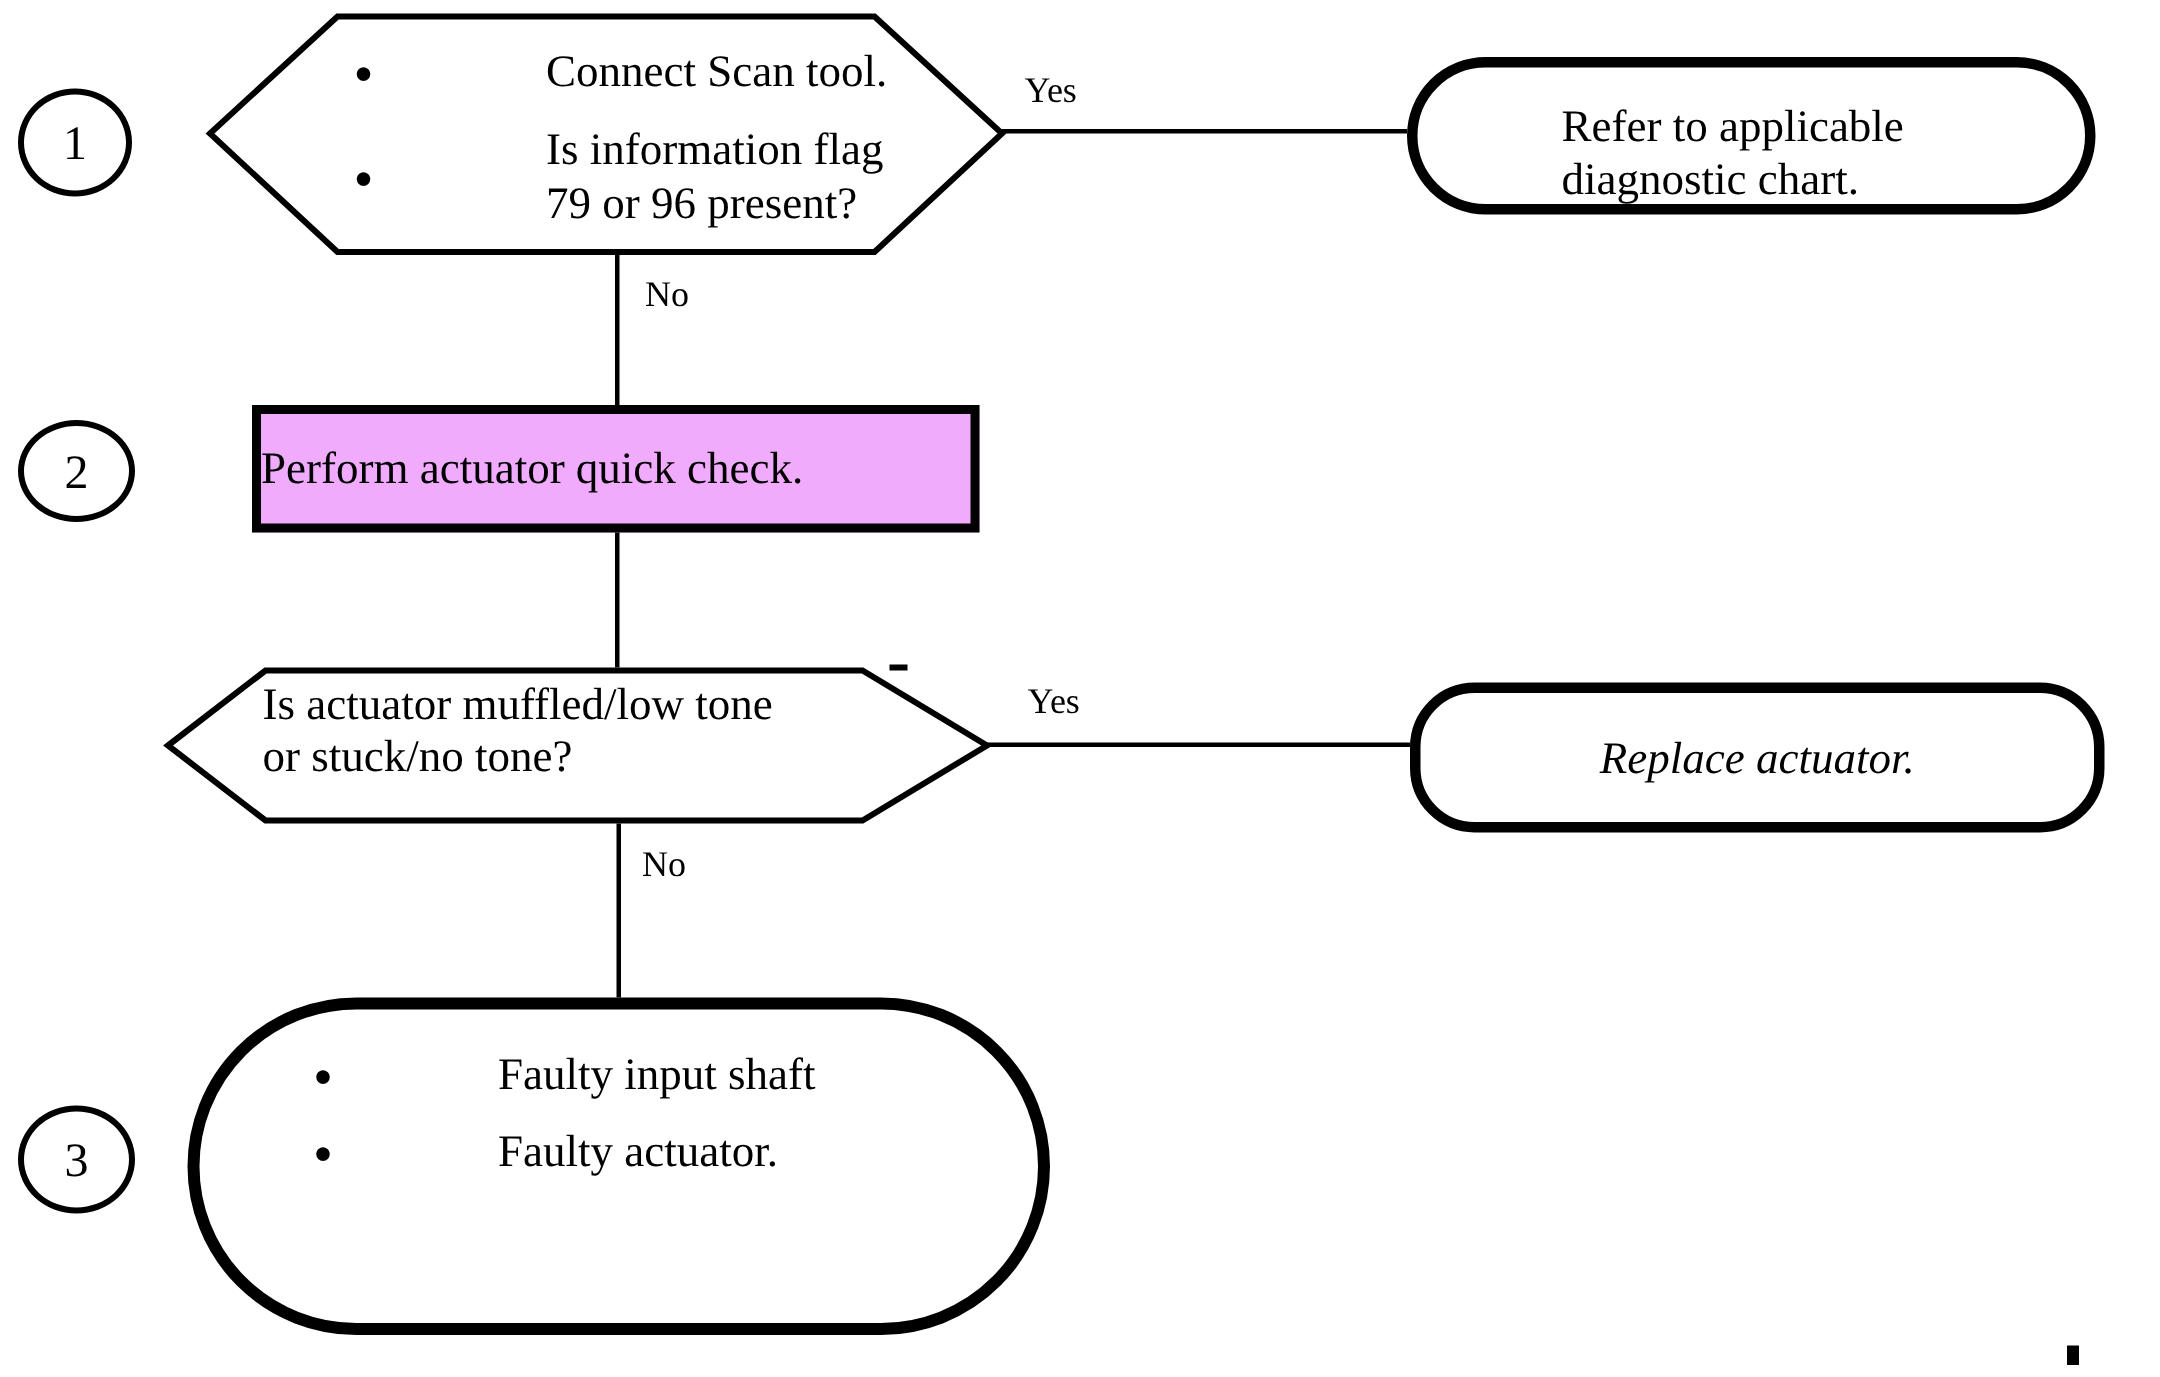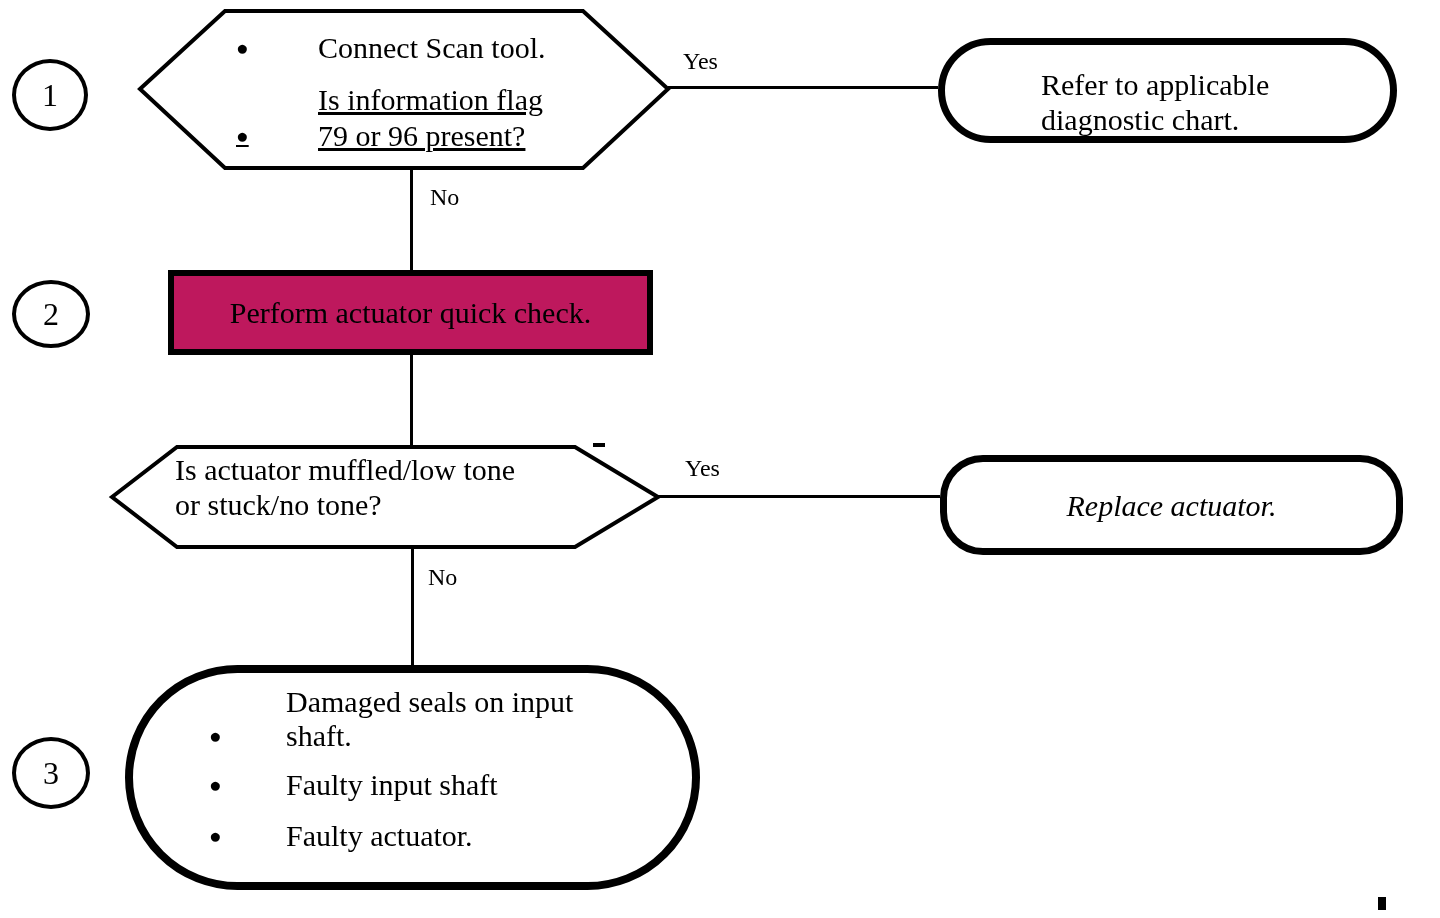--- a/index.html
+++ b/index.html
@@ -24,21 +24,21 @@
     font-size: 32px;
     background: #fff;
   }
 
   
   .hex-wrap { position: absolute; }
   .hex-wrap svg { display: block; overflow: visible; }
   .hex-content { position: absolute; }
 
   
-  .bullet-row { display: flex; align-items: flex-end; }
+  .bullet-row { display: flex; align-items: center; gap: 46px; }
   .bullet {
     flex: 0 0 auto;
     padding-left: 8px;
     font-size: 21px;
     line-height: 36px;
   }
   .bullet::before { content: "\25CF"; }
 
   
   .pill {
@@ -47,25 +47,25 @@
     background: #fff;
     box-sizing: border-box;
     display: flex;
     align-items: center;
   }
 
   
   .process-rect {
     position: absolute;
     border: 6px solid #000;
-    background: #be185d;
+    background: #f0abfc;
     box-sizing: border-box;
     display: flex;
     align-items: center;
-    justify-content: center;
+    justify-content: flex-start;
     font-size: 30px;
   }
 
   .node-text { font-size: 30px; line-height: 35px; white-space: pre-line; }
 
   .connector { position: absolute; background: #000; }
 
   .branch-label {
     position: absolute;
     font-size: 24px;
@@ -85,21 +85,21 @@
 
   <div class="hex-wrap" style="left:140px; top:9px; width:528px; height:161px;">
     <svg width="528" height="161" viewBox="0 0 528 161">
       <polygon points="0,80 85,2 443,2 528,80 443,159 85,159" fill="#ffffff" stroke="#000000" stroke-width="4"></polygon>
     </svg>
     <div class="hex-content" style="left:88px; top:21px; right:50px;">
       <div class="bullet-row">
         <span class="bullet" style="width:82px;"></span>
         <span class="node-text" style="line-height:36px;">Connect Scan tool.</span>
       </div>
-      <div class="bullet-row" style="margin-top:16px;text-decoration:underline;">
+      <div class="bullet-row" style="margin-top:16px;">
         <span class="bullet" style="width:82px;"></span>
         <span class="node-text" style="line-height:36px;">Is information flag
 79 or 96 present?</span>
       </div>
     </div>
   </div>
 
   <div class="branch-label" style="left:683px; top:45px;">Yes</div>
 
   <div class="connector" style="left:668px; top:86px; width:270px; height:3px;"></div>
@@ -144,25 +144,20 @@
   <div class="connector" style="left:411px; top:549px; width:3px; height:116px;"></div>
 
   <div class="branch-label" style="left:428px; top:561px;">No</div>
 
   <div class="step-circle" style="left:12px; top:737px; width:70px; height:64px;">
     <span>3</span>
   </div>
 
   <div class="pill" style="left:125px; top:665px; width:575px; height:225px; border-radius:113px; border-width:8px; align-items:flex-start;">
     <div style="padding:12px 20px 0 70px;">
-      <div class="bullet-row">
-        <span class="bullet" style="width:77px; padding-left:6px; line-height:34px;"></span>
-        <span class="node-text" style="line-height:34px;">Damaged seals on input
-shaft.</span>
-      </div>
       <div class="bullet-row" style="margin-top:15px;">
         <span class="bullet" style="width:77px; padding-left:6px; line-height:34px;"></span>
         <span class="node-text" style="line-height:34px;">Faulty input shaft</span>
       </div>
       <div class="bullet-row" style="margin-top:17px;">
         <span class="bullet" style="width:77px; padding-left:6px; line-height:34px;"></span>
         <span class="node-text" style="line-height:34px;">Faulty actuator.</span>
       </div>
     </div>
   </div>

